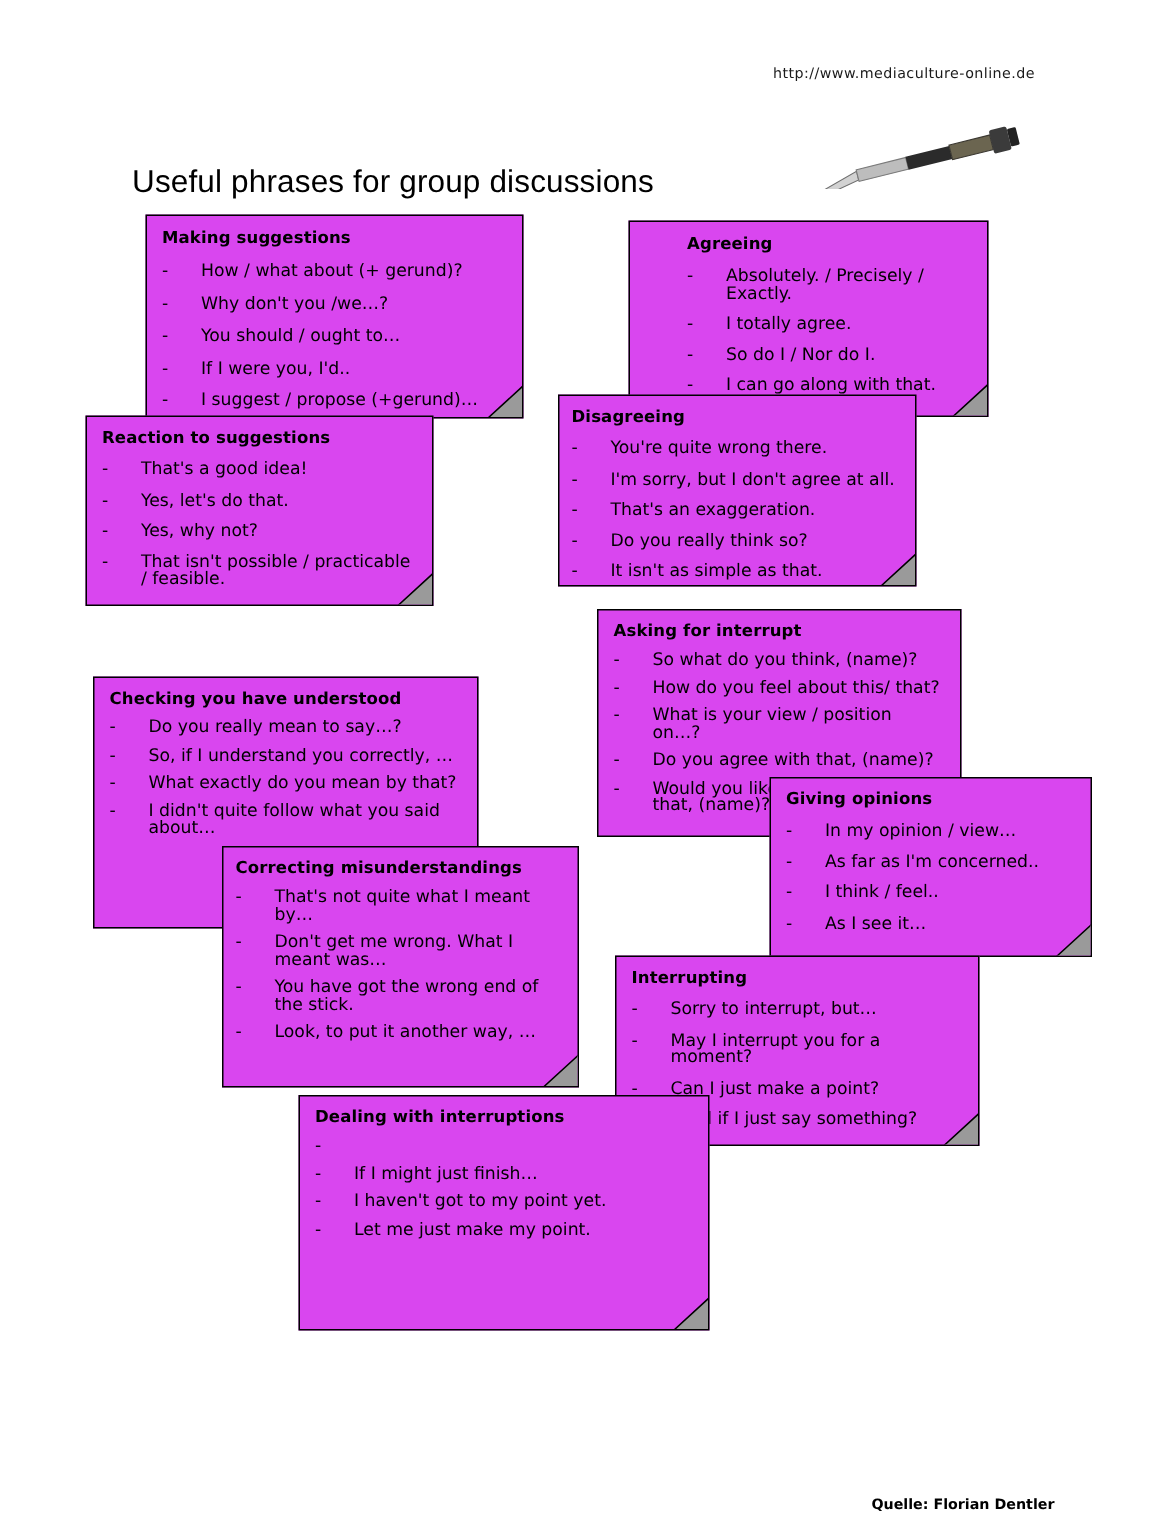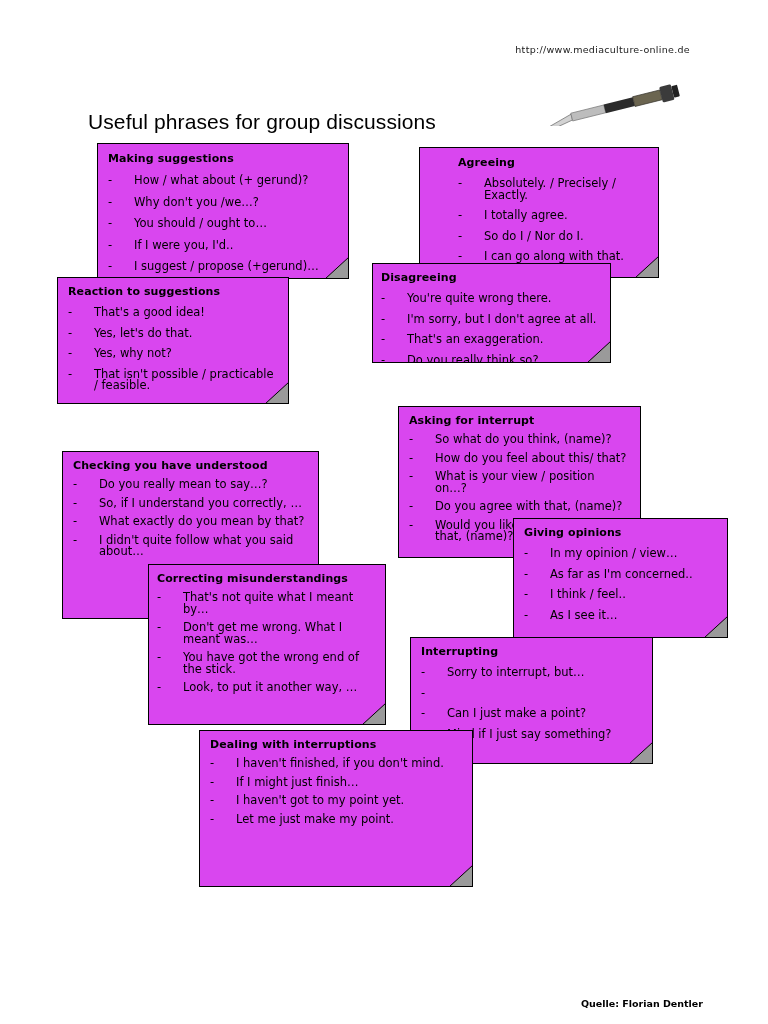--- a/index.html
+++ b/index.html
@@ -64,21 +64,21 @@
   .fold-wrap { position: absolute; right: -1px; bottom: -1px; width: 24px; height: 24px; }
   .fold-wrap svg { display: block; }
 
   
   #card-making        { left: 97px;  top: 143px; width: 252px; height: 136px; }
   #card-making .pad   { padding: 8px 10px 0 10px; }
   #card-agreeing      { left: 419px; top: 147px; width: 240px; height: 131px; }
   #card-agreeing .pad { padding: 8px 10px 0 8px; }
   #card-reaction      { left: 57px;  top: 277px; width: 232px; height: 127px; }
   #card-reaction .pad { padding: 7px 10px 0 10px; }
-  #card-disagreeing   { left: 372px; top: 263px; width: 239px; height: 100px; }
+  #card-disagreeing   { left: 372px; top: 263px; width: 239px; height: 128px; }
   #card-disagreeing .pad { padding: 7px 10px 0 8px; }
   #card-checking      { left: 62px;  top: 451px; width: 257px; height: 168px; }
   #card-checking .pad { padding: 7px 10px 0 10px; }
   #card-asking        { left: 398px; top: 406px; width: 243px; height: 152px; }
   #card-asking .pad   { padding: 7px 10px 0 10px; }
   #card-giving        { left: 513px; top: 518px; width: 215px; height: 120px; }
   #card-giving .pad   { padding: 7px 10px 0 10px; }
   #card-correcting    { left: 148px; top: 564px; width: 238px; height: 161px; }
   #card-correcting .pad { padding: 7px 8px 0 8px; }
   #card-interrupting  { left: 410px; top: 637px; width: 243px; height: 127px; }
@@ -364,20 +364,21 @@
   <div class="note sp-md" id="card-interrupting">
     <div class="pad">
       <div class="note-title">Interrupting</div>
       <ul class="note-list">
         <li>
             <span class="dash">-</span>
             <span class="txt">Sorry to interrupt, but…</span>
           </li>
         <li>
             <span class="dash">-</span>
+            <span class="txt">May I interrupt you for a moment?</span>
           </li>
         <li>
             <span class="dash">-</span>
             <span class="txt">Can I just make a point?</span>
           </li>
         <li>
             <span class="dash">-</span>
             <span class="txt">Mind if I just say something?</span>
           </li>
       </ul>
@@ -388,21 +389,20 @@
         </svg>
     </div>
   </div>
 
   <div class="note sp-sm" id="card-dealing">
     <div class="pad">
       <div class="note-title">Dealing with interruptions</div>
       <ul class="note-list">
         <li>
             <span class="dash">-</span>
-            <span class="txt">I haven't finished, if you don't mind.</span>
           </li>
         <li>
             <span class="dash">-</span>
             <span class="txt">If I might just finish…</span>
           </li>
         <li>
             <span class="dash">-</span>
             <span class="txt">I haven't got to my point yet.</span>
           </li>
         <li>

